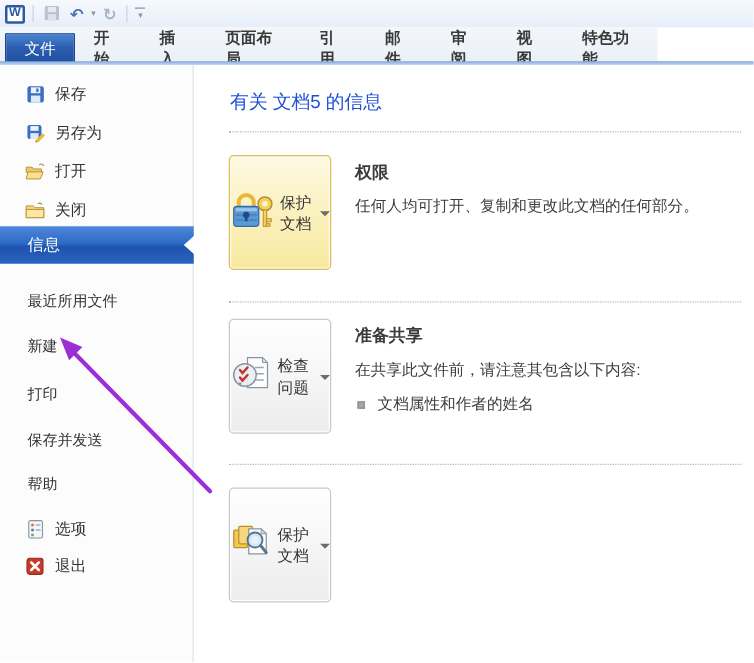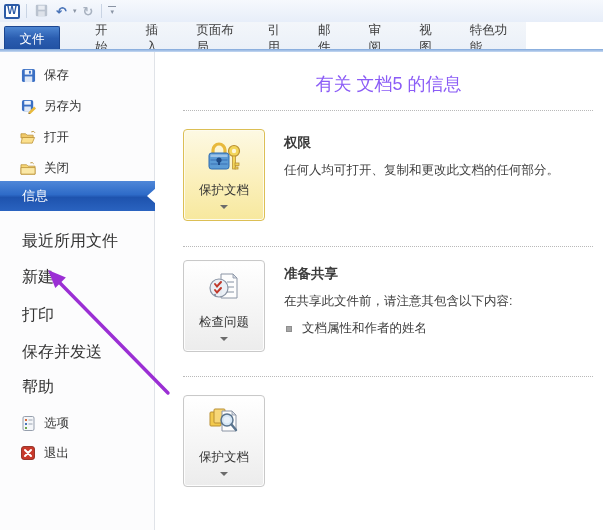--- a/index.html
+++ b/index.html
@@ -37,62 +37,62 @@
     background:linear-gradient(#7fa7da,#c7d9f2);
   }
   .file-tab {
     position:absolute; left:4px; top:4px; width:56px; height:26px;
     background:linear-gradient(#4d86d2,#2a5db0 45%,#1f4fa0);
     border:1px solid #1b4690; border-bottom:none; border-radius:2px 2px 0 0;
     color:#fff; display:flex; align-items:center; justify-content:center;
     font-size:12.5px; cursor:default;
   }
   .tabs-row {
-    position:absolute; left:80px; top:4px; height:26px;
-    display:flex; align-items:center;
+    position:absolute; left:60px; top:4px; height:26px;
+    display:flex; align-items:center;font-weight:bold;
   }
   .tab { padding:0 15px; color:#3b3b3b; font-size:12.5px; }
   
   .backstage { position:absolute; left:0; top:52px; width:603px; height:478px; }
   .sidebar {
     position:absolute; left:0; top:0; width:155px; height:478px;
     background:#fcfcfd; border-right:1px solid #e0e3e8;
   }
   .side-item {
     position:absolute; left:0; width:155px; height:26px;
     display:flex; align-items:center; gap:8px; padding-left:20px;
     color:#333; cursor:default; font-size:12.5px;
   }
   .side-item .ic { width:16px; height:16px; flex:0 0 16px; display:flex; align-items:center; justify-content:center; }
-  .menu-item { padding-left:22px; font-size:16px;font-family:Liberation Serif, serif; }
+  .menu-item { padding-left:22px; font-size:12px;font-family:Liberation Serif, serif; }
   .info-selected {
     position:absolute; left:0; top:129px; width:155px; height:30px;
     background:linear-gradient(#4f87d8,#2e6bc8 45%,#1e53ae 55%,#2a63c0);
     color:#fff; display:flex; align-items:center; padding-left:22px;
     font-size:13px;
   }
   .info-notch {
     position:absolute; right:-1px; top:50%; margin-top:-8px;
     width:0; height:0; border-top:8px solid transparent;
     border-bottom:8px solid transparent; border-right:9px solid #fff;
   }
   
   .content {
     position:absolute; left:156px; top:0; width:447px; height:478px;
     background:#fff; padding:14px 10px 0 27px;
   }
-  .page-title { font-size:18px; color:#8b5cf6; font-weight:normal; padding-left:1px; margin-top:6px;text-align:center; }
+  .page-title { font-size:15px; color:#1d4ed8; font-weight:normal; padding-left:1px; margin-top:6px; }
   .title-block { border-bottom:1px dotted #b9b9b9; padding-bottom:14px; }
   .section { display:flex; gap:19px; }
   .sec-1 { padding:18px 0 25px; border-bottom:1px dotted #b9b9b9; }
   .sec-2 { padding:13px 0 24px; border-bottom:1px dotted #b9b9b9; }
   .sec-3 { padding:18px 0 0; }
   .big-btn {
     width:82px; height:92px; border-radius:4px; flex:0 0 82px;
-    display:flex; flex-direction:column; align-items:center; justify-content:center;
+    display:flex; flex-direction:row; align-items:center; justify-content:center;
     gap:4px; cursor:default;
   }
   .btn-yellow {
     background:linear-gradient(#fdf9e3,#fbf0bc 55%,#f7e89e);
     border:1px solid #dcbf55; box-shadow:inset 0 0 0 1px #fdfbee;
   }
   .btn-white {
     background:linear-gradient(#ffffff,#f4f4f4 60%,#ececec);
     border:1px solid #c9c9c9; box-shadow:inset 0 0 0 1px #fdfdfd;
   }

